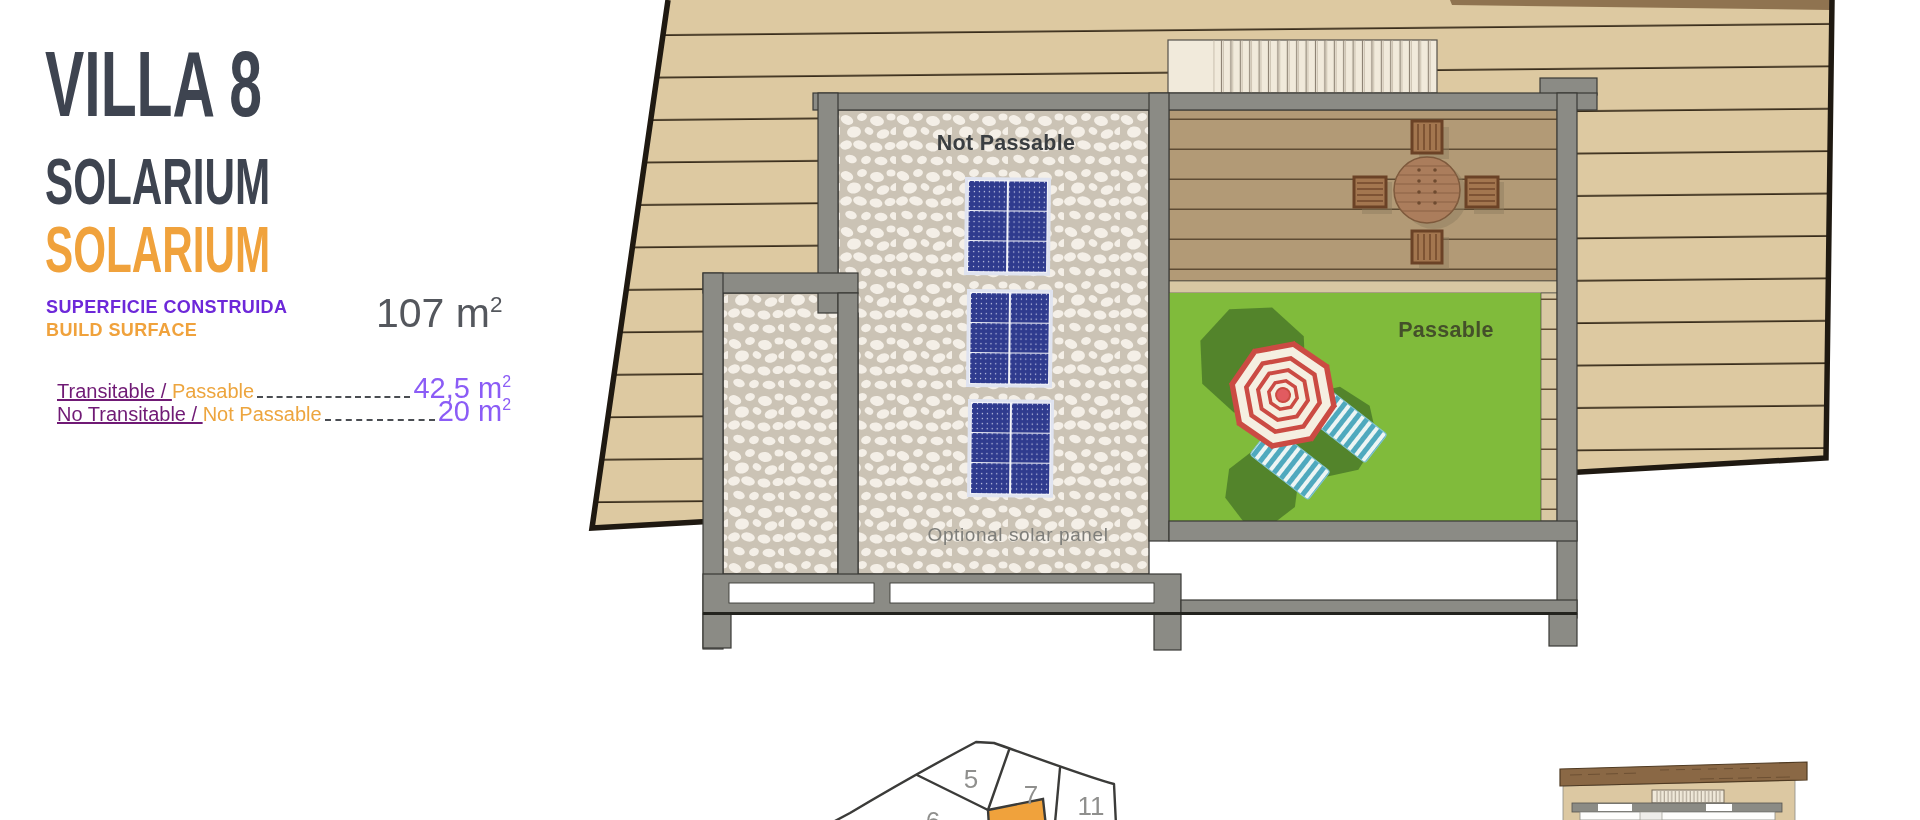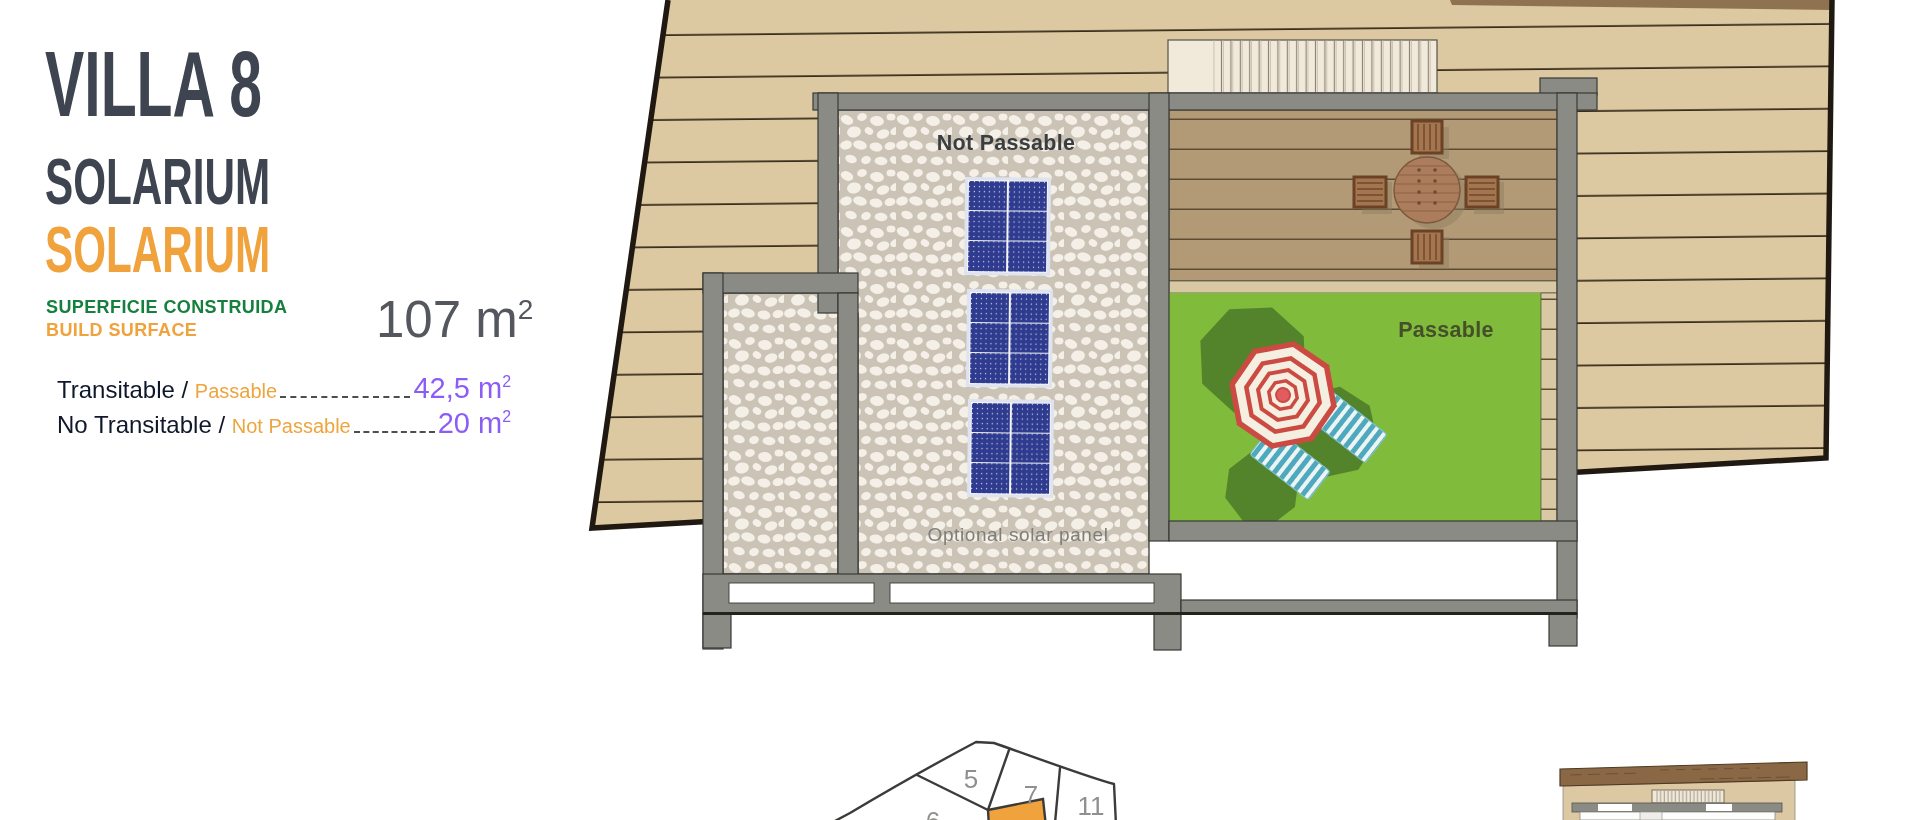--- a/index.html
+++ b/index.html
@@ -6,26 +6,26 @@
   .stage{position:relative;width:1920px;height:820px;background:#fff;overflow:hidden;
          font-family:"Liberation Sans",sans-serif;}
   .abs{position:absolute;}
   
   .title{left:45px;top:38px;font-size:92px;font-weight:700;color:#3E4450;
          transform:scaleX(.64);transform-origin:left top;letter-spacing:0px;line-height:1;white-space:nowrap;}
   .sub1{left:45px;top:150px;font-size:64px;font-weight:700;color:#3E4450;
         transform:scaleX(.66);transform-origin:left top;line-height:1;white-space:nowrap;}
   .sub2{left:45px;top:218px;font-size:64px;font-weight:700;color:#F0A23C;
         transform:scaleX(.66);transform-origin:left top;line-height:1;white-space:nowrap;}
-  .slab1{left:46px;top:297px;font-size:18px;font-weight:700;color:#15803d;letter-spacing:.4px;}
+  .slab1{left:46px;top:297px;font-size:18px;font-weight:700;color:#6d28d9;letter-spacing:.4px;}
   .slab2{left:46px;top:320px;font-size:18px;font-weight:700;color:#F0A23C;letter-spacing:.4px;text-align:center;}
-  .surfval{left:376px;top:290px;font-size:51px;font-weight:300;color:#54575D;}
+  .surfval{left:376px;top:290px;font-size:41px;font-weight:300;color:#54575D;}
   .surfval sup,.mval sup{font-size:55%;vertical-align:super;}
   .mrow{left:45px;width:466px;height:32px;display:flex;align-items:baseline;padding-left:12px;box-sizing:border-box;}
-  .mrow .es{font-size:24px;font-weight:500;color:#0f172a;white-space:pre;}
+  .mrow .es{font-size:20px;font-weight:500;color:#701a75;white-space:pre;text-decoration:underline;}
   .mrow .en{font-size:20px;font-weight:500;color:#EDA53E;white-space:pre;}
   .leader{flex:1;border-bottom:2px dashed #4A4D52;margin:0 3px 5px 3px;min-width:20px;}
   .mval{font-size:29px;font-weight:300;color:#8b5cf6;white-space:nowrap;}
   svg text{font-family:"Liberation Sans",sans-serif;}
 </style>
 </head>
 <body>
 
 <div class="stage">
 
@@ -35,21 +35,21 @@
   <div class="abs slab1">SUPERFICIE CONSTRUIDA</div>
   <div class="abs slab2">BUILD SURFACE</div>
   <div class="abs surfval"><span>107 m</span><sup>2</sup></div>
 
   <div class="abs mrow" style="top:372px;">
     <span class="es">Transitable / </span>
       <span class="en">Passable</span>
     <span class="leader"></span>
     <span class="mval"><span>42,5 m</span><sup>2</sup></span>
   </div>
-  <div class="abs mrow" style="top:407px;">
+  <div class="abs mrow" style="top:395px;">
     <span class="es">No Transitable / </span>
       <span class="en">Not Passable</span>
     <span class="leader"></span>
     <span class="mval"><span>20 m</span><sup>2</sup></span>
   </div>
 
   <svg class="abs" style="left:0;top:0;" width="1920" height="820" viewBox="0 0 1920 820">
     <defs>
       <pattern id="pebbles" patternUnits="userSpaceOnUse" width="56" height="56">
         <rect width="56" height="56" fill="#CBC3B5"></rect>

